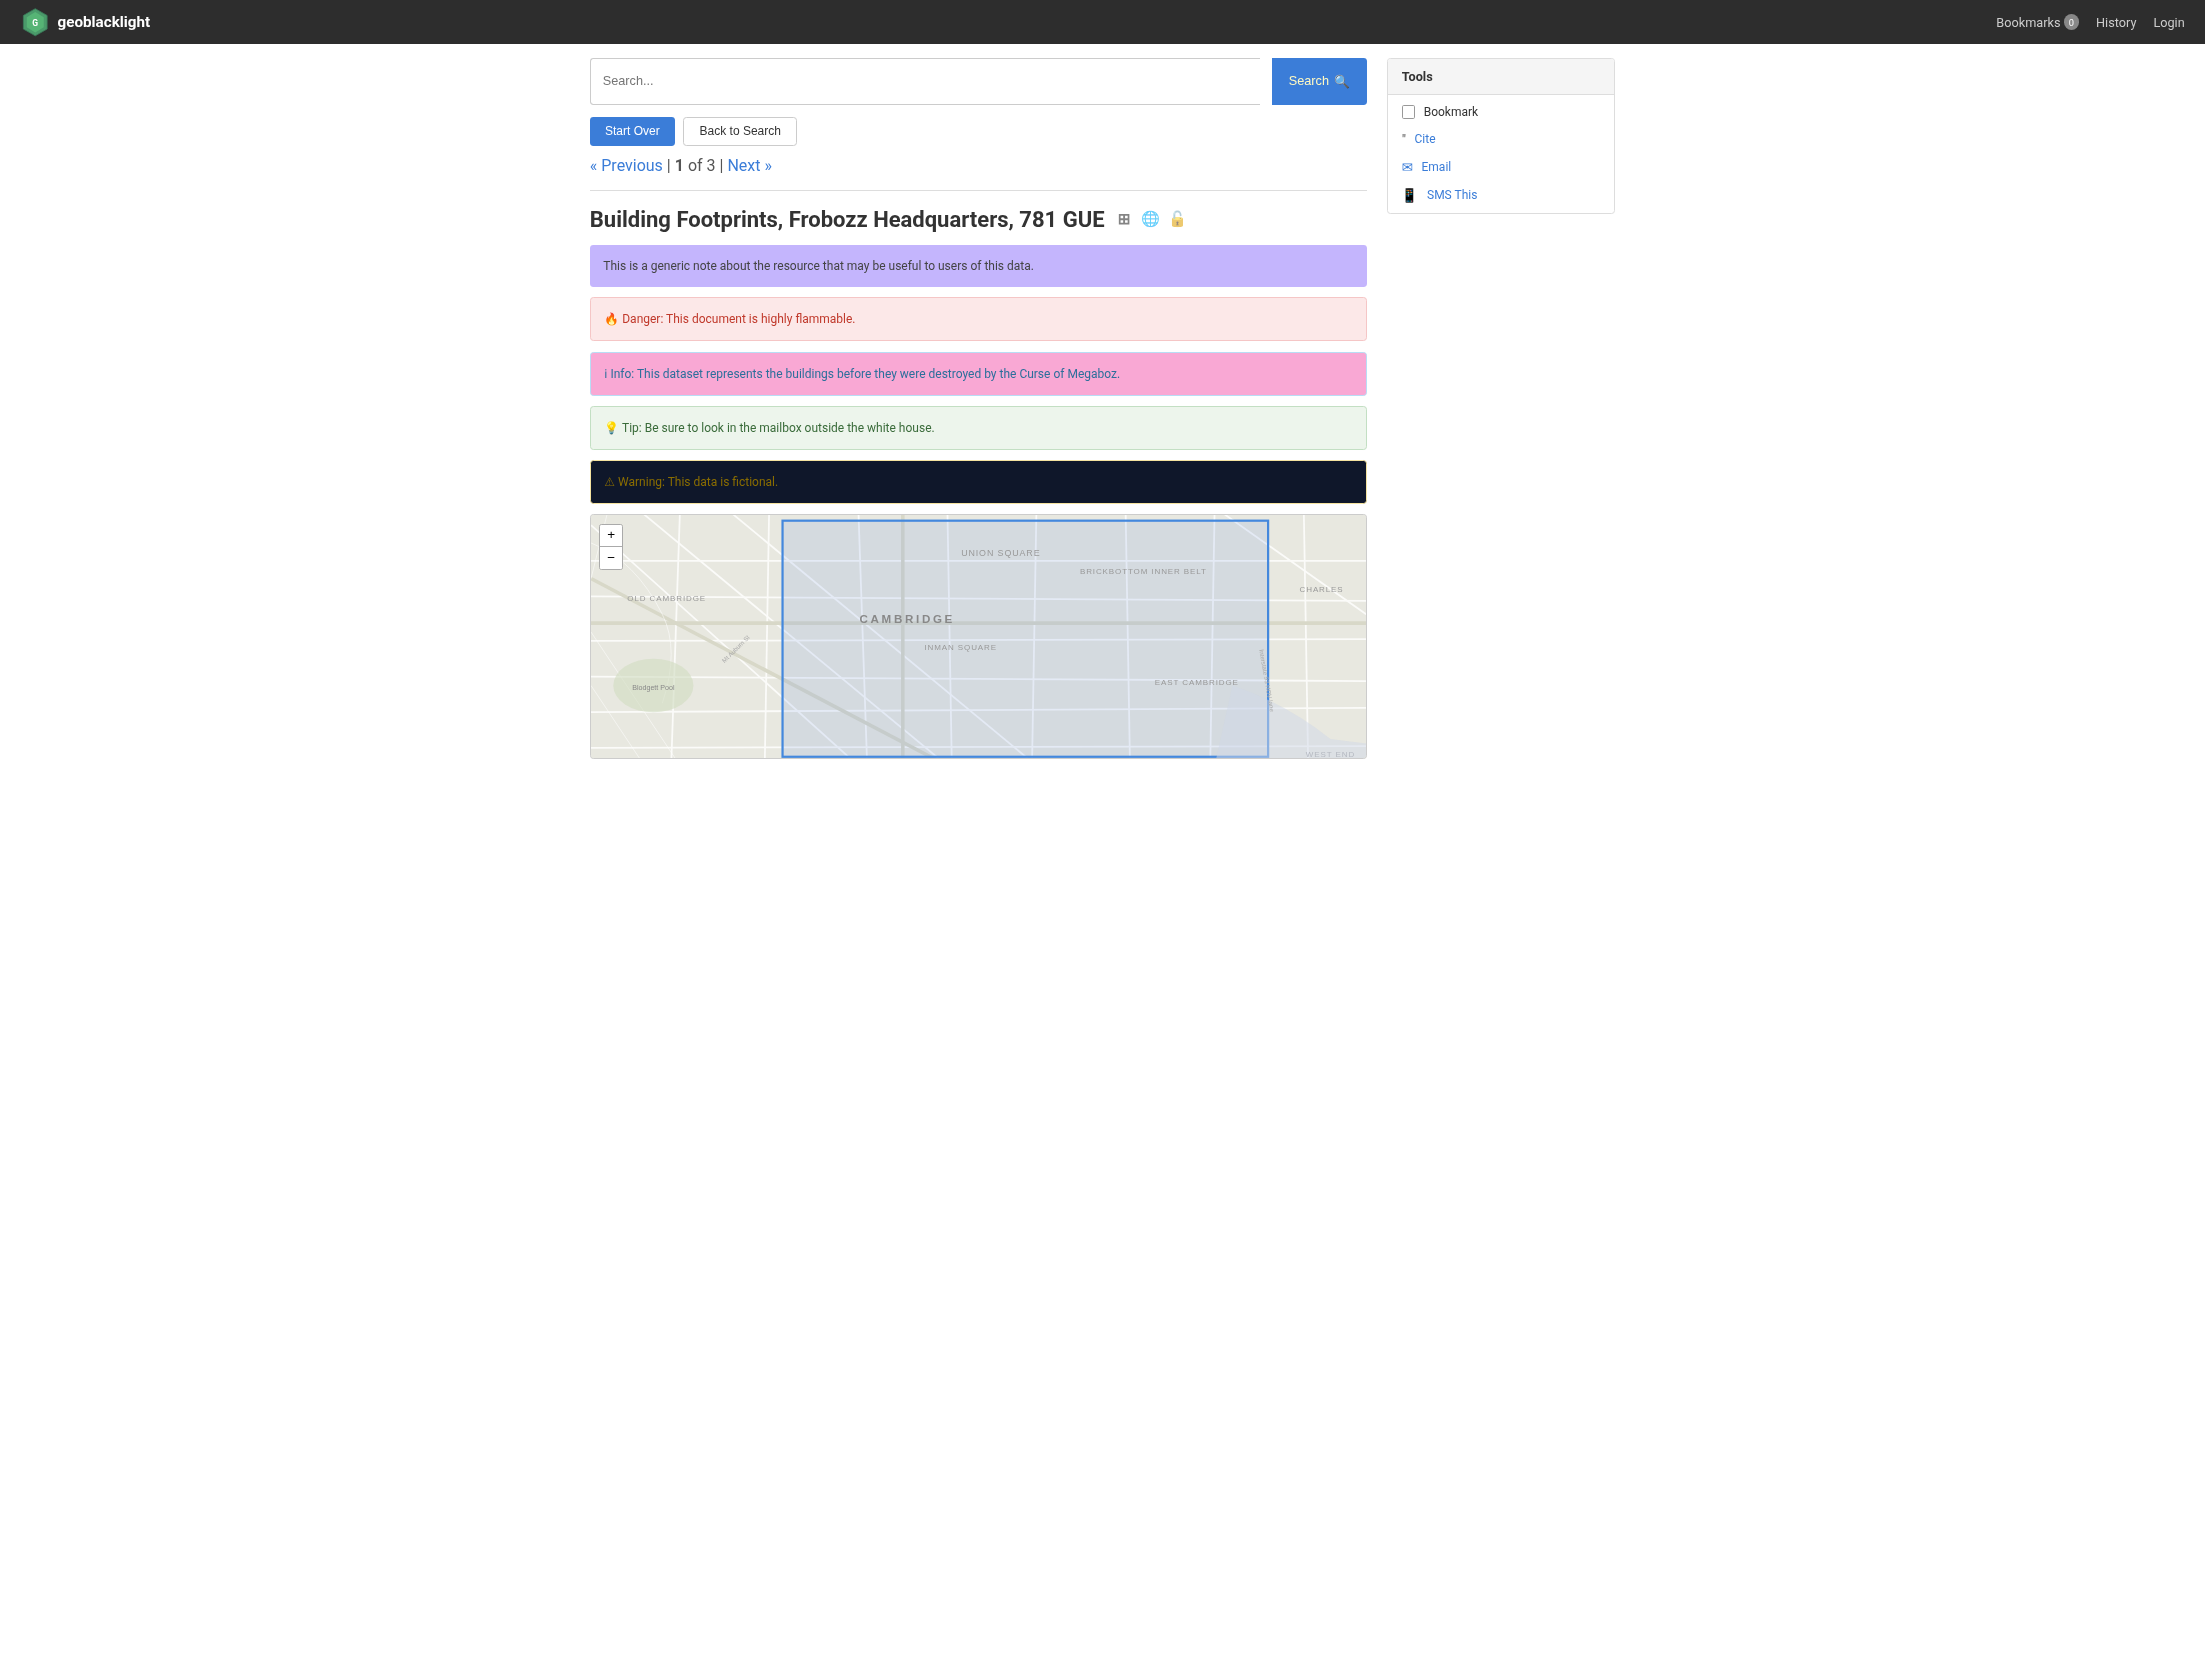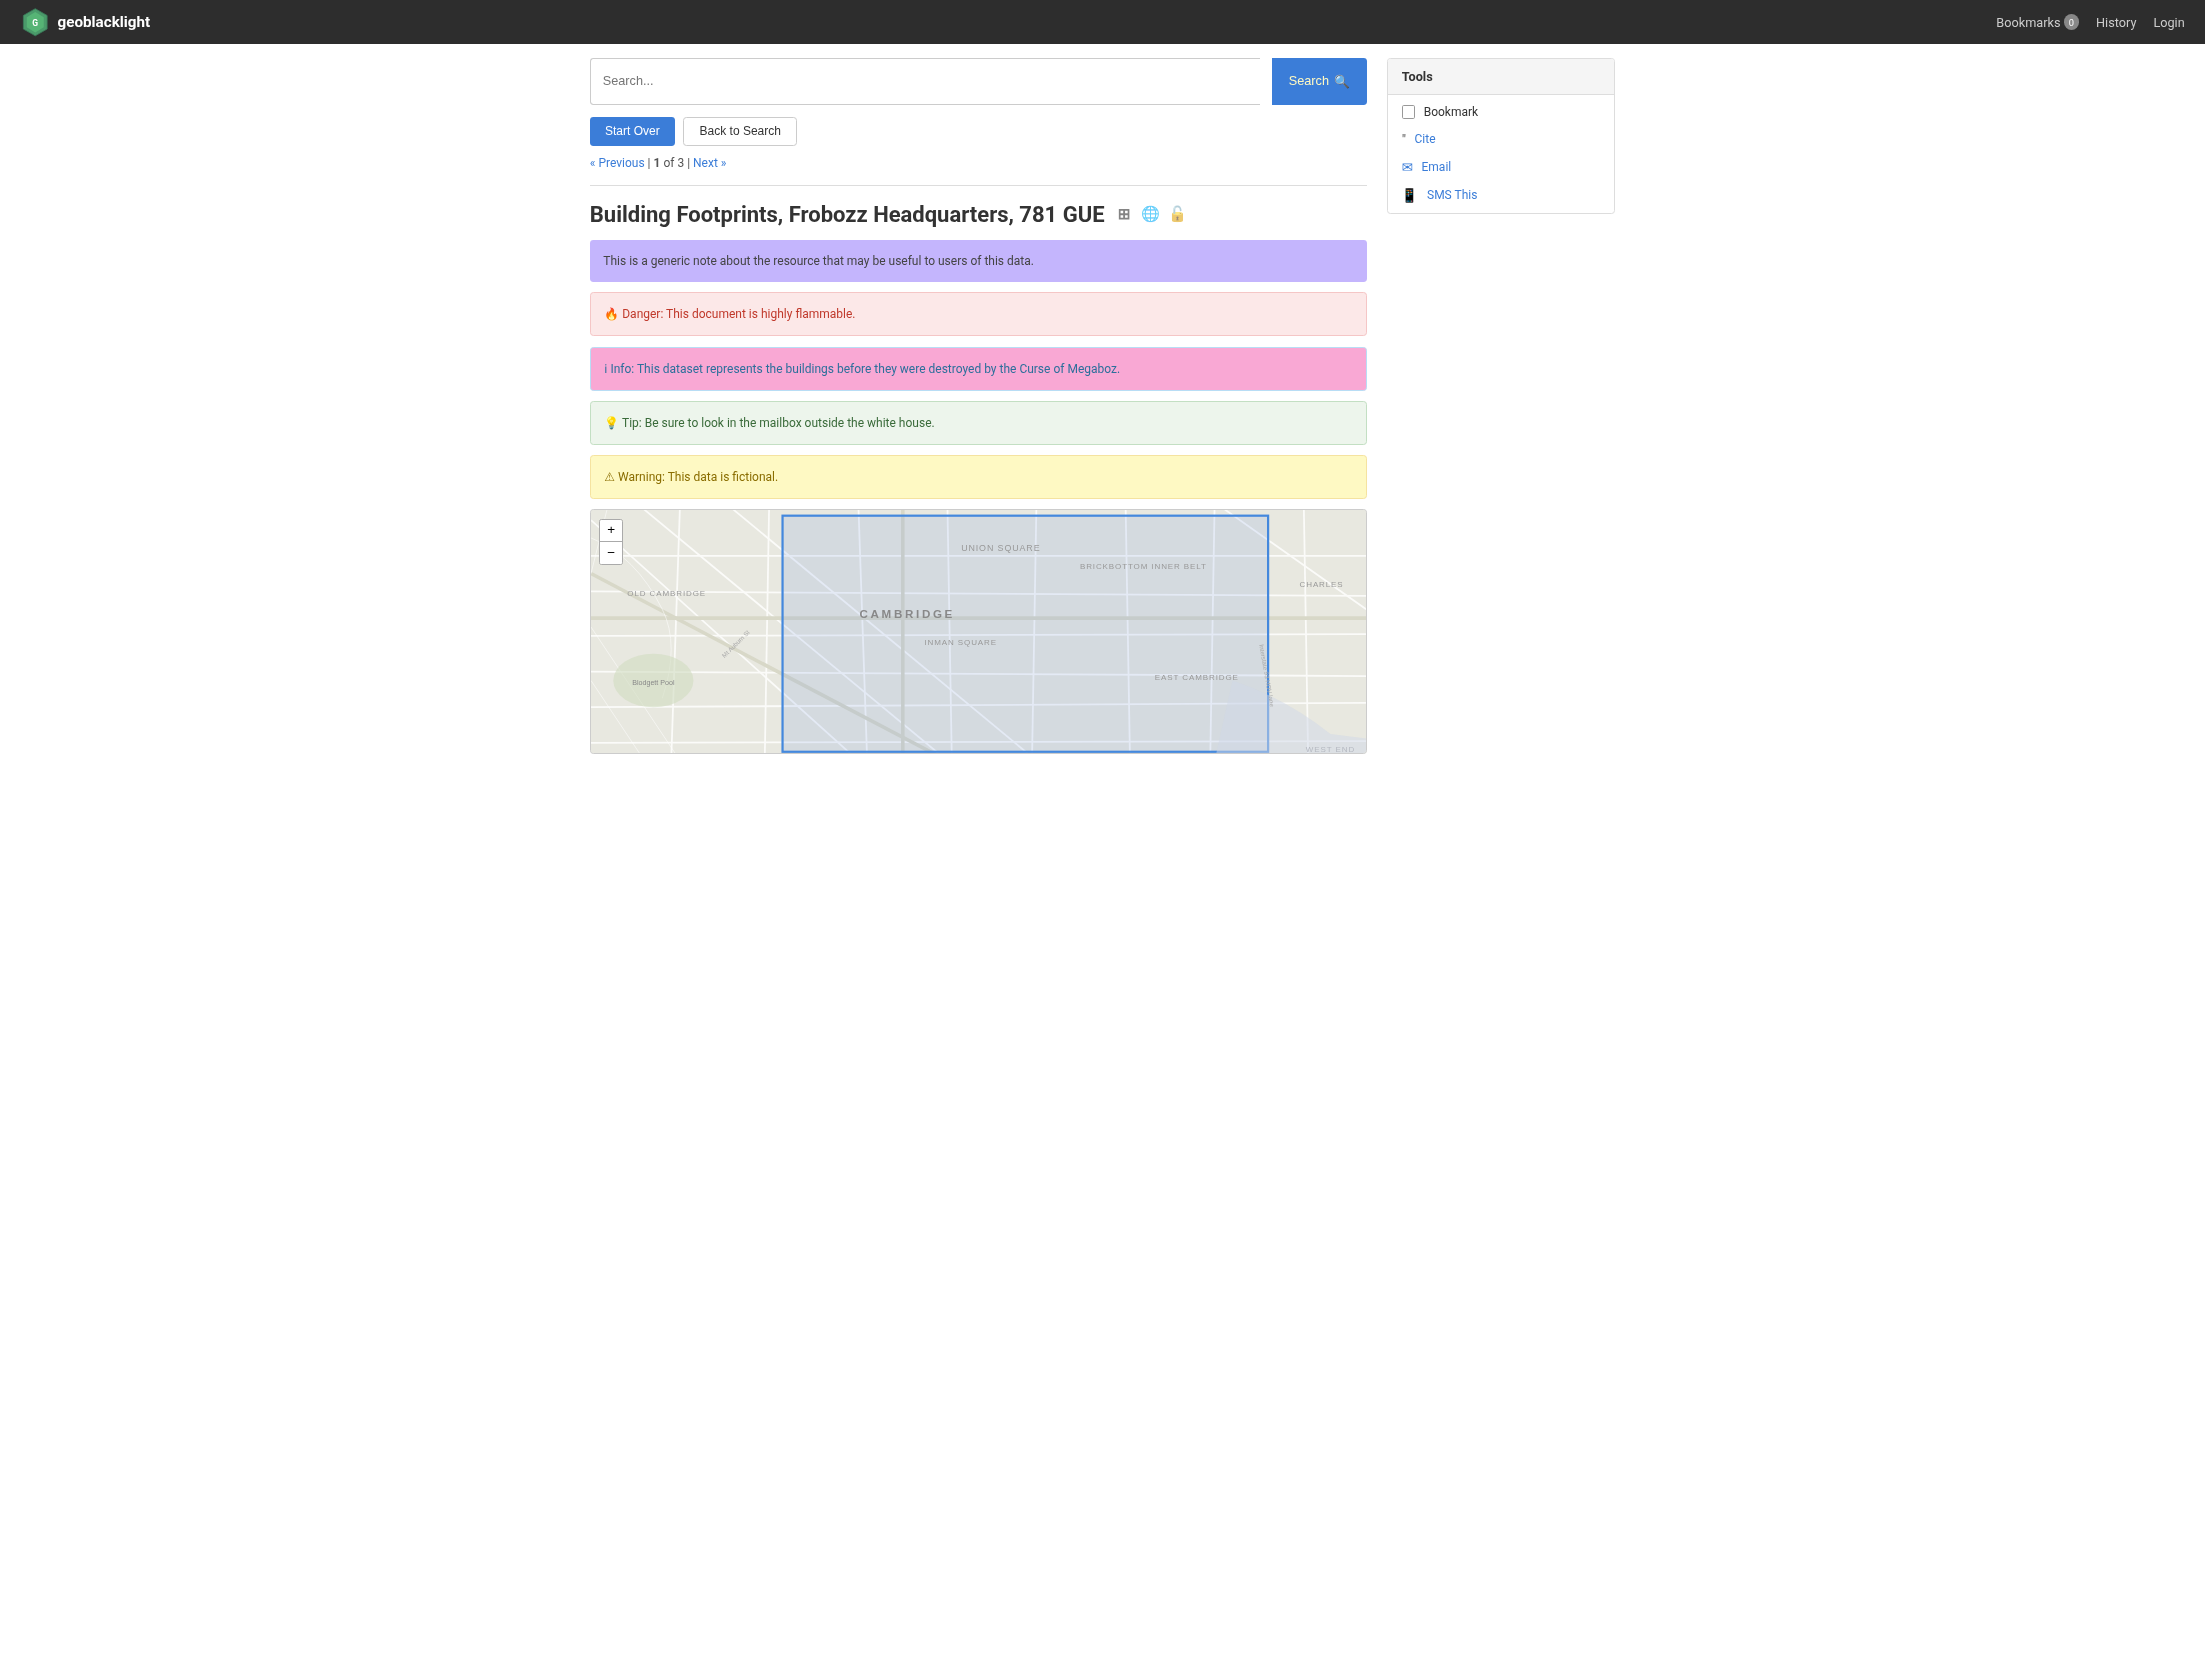--- a/index.html
+++ b/index.html
@@ -119,21 +119,21 @@
       color: #333;
       border: 0.8px solid #ccc;
       padding: 6.8px 15.2px;
       border-radius: 3.4px;
       font-size: 12px;
       cursor: pointer;
     }
 
     
     .pagination {
-      font-size: 12px;
+      font-size: 16px;
       color: #555;
       margin-bottom: 15.2px;
     }
     .pagination a {
       color: #3b7dd8;
       text-decoration: none;
     }
 
     
     .divider {
@@ -188,21 +188,21 @@
       background: #f9a8d4;
       color: #2c6f9b;
       border: 0.8px solid #b8ddf5;
     }
     .note-tip {
       background: #edf5ec;
       color: #3a6b3a;
       border: 0.8px solid #c3dfc3;
     }
     .note-warning {
-      background: #fef9c3;
+      background: #0f172a;
       color: #8a6d00;
       border: 0.8px solid #f5e3a0;
     }
 
     
     .map-container {
       width: 100%;
       height: 245px;
       border: 0.8px solid #ccc;
       border-radius: 3.4px;

